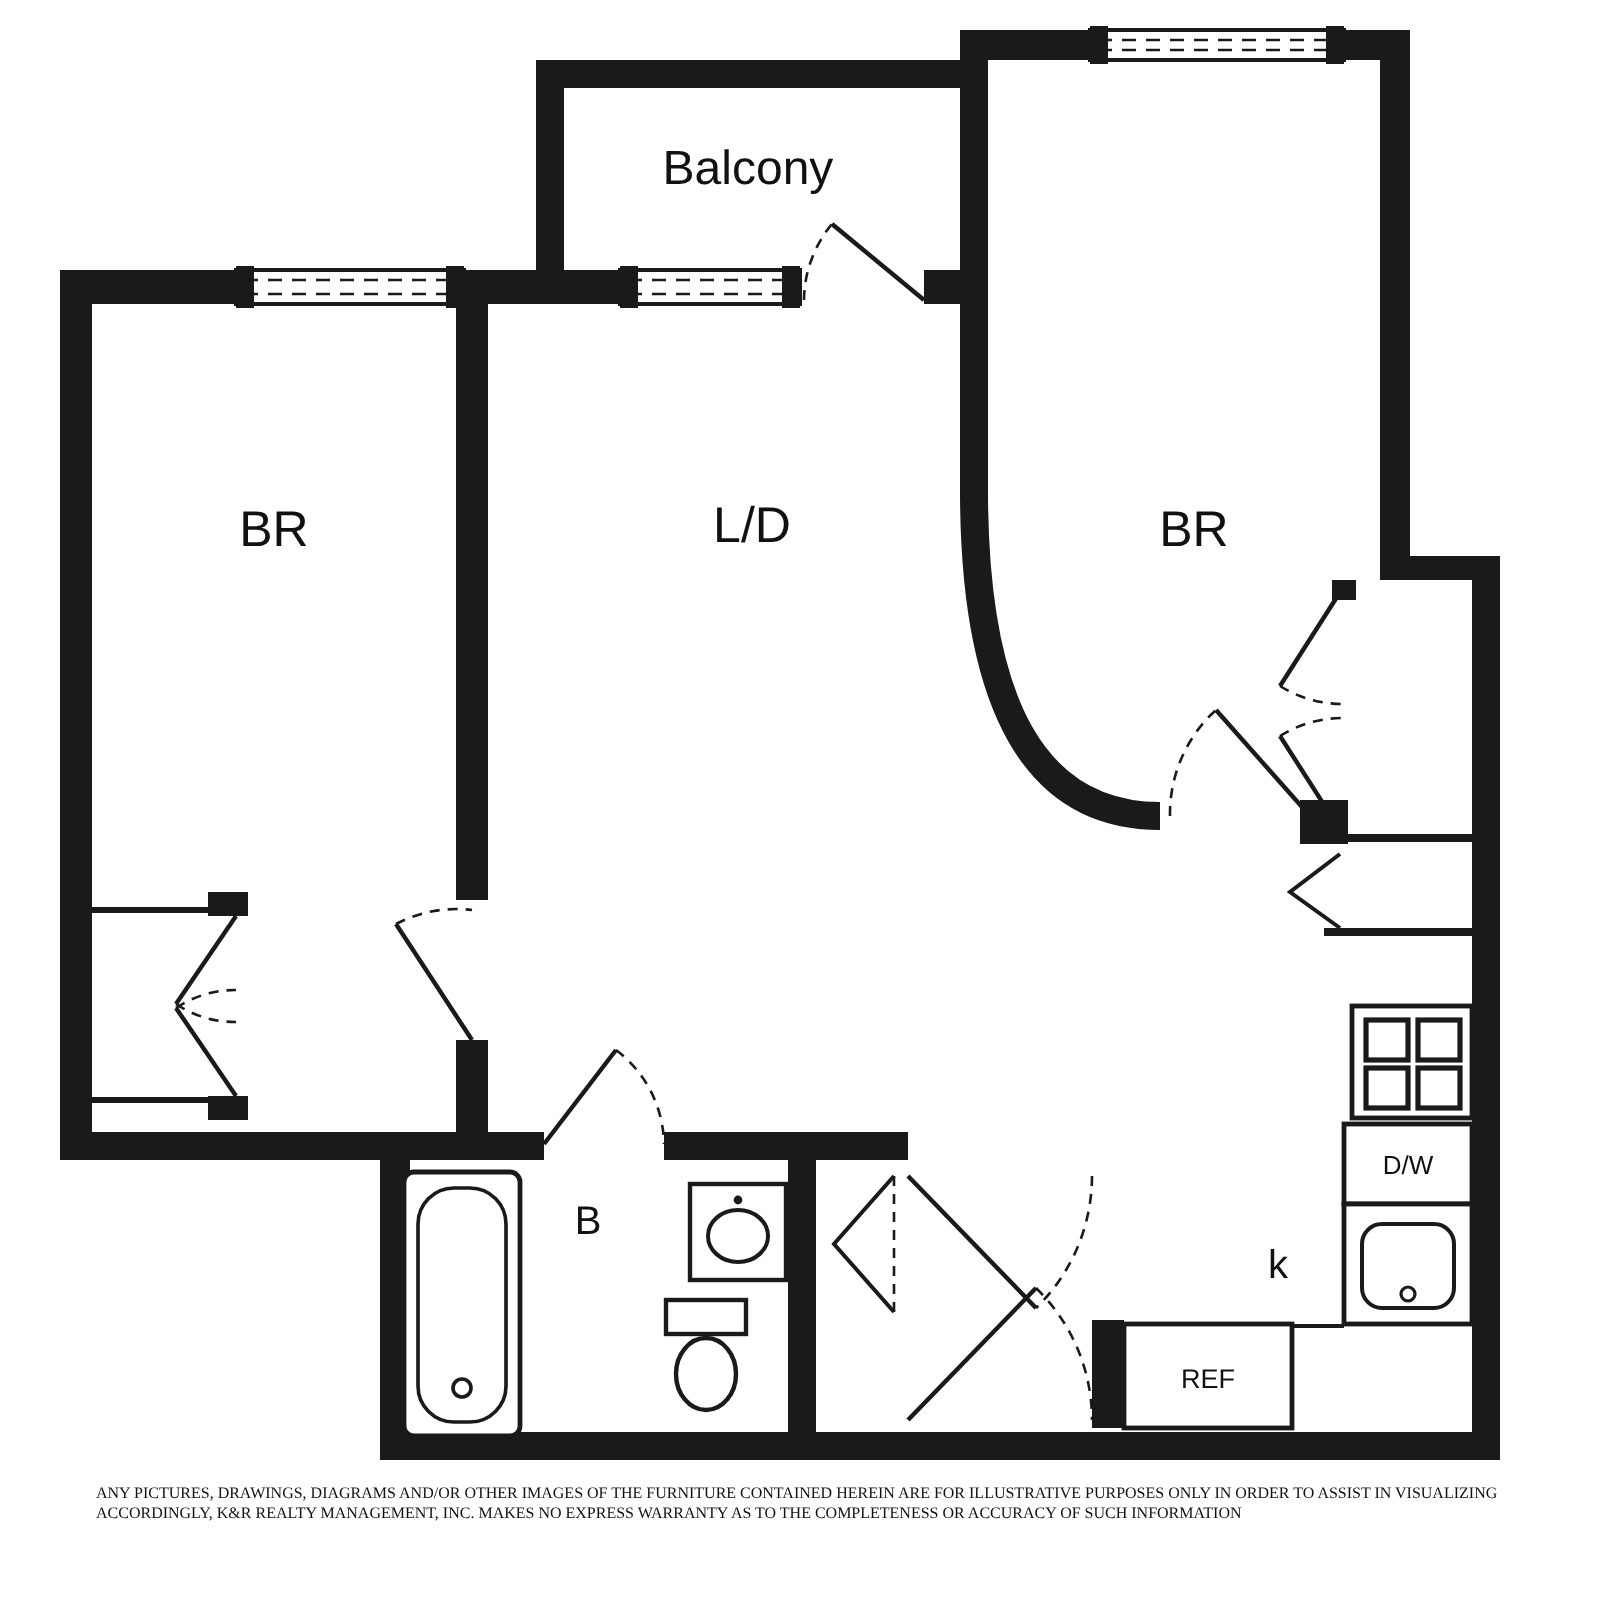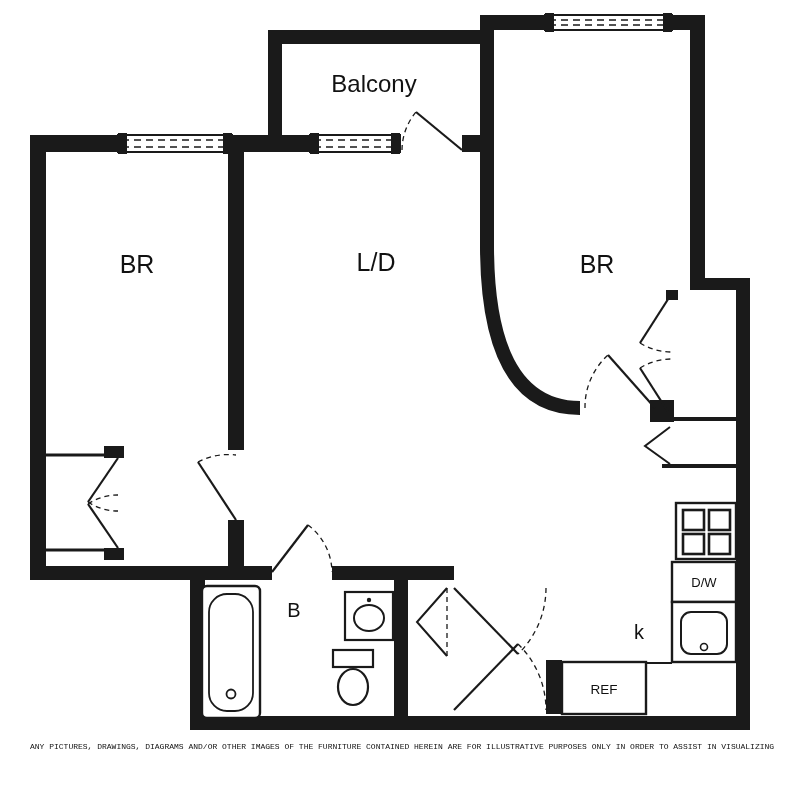--- a/index.html
+++ b/index.html
@@ -5,22 +5,22 @@
   html,body{margin:0;padding:0;background:#fff;}
   .stage{position:relative;width:800px;height:800px;background:#fff;overflow:hidden;
          font-family:"Liberation Sans",sans-serif;}
   .plan{position:absolute;left:0;top:0;}
   .room-label{fill:#111;font-family:"Liberation Sans",sans-serif;}
   .wall{fill:#1a1a1a;}
   .thinline{stroke:#1a1a1a;fill:none;}
   .leaf{stroke:#1a1a1a;stroke-width:2.2;fill:none;}
   .swing{stroke:#1a1a1a;stroke-width:1.3;fill:none;stroke-dasharray:5 4;}
   .fixture{stroke:#1a1a1a;fill:#fff;}
-  .disclaimer{position:absolute;left:30px;top:742px;width:745px;color:#111;
-              font-size:8px;line-height:10px;font-family:Liberation Mono, monospace;}
+  .disclaimer{position:absolute;left:48px;top:742px;width:745px;color:#111;
+              font-size:8px;line-height:10px;font-family:Liberation Serif, serif;}
 </style>
 </head>
 <body>
 
 <div class="stage">
   <svg class="plan" width="800" height="800" viewBox="0 0 800 800">
 
     <g class="wall">
 
       <rect x="30" y="135" width="88" height="17"></rect>
@@ -172,14 +172,15 @@
     <text x="374" y="92" text-anchor="middle" font-size="24" class="room-label">Balcony</text>
     <text x="137" y="273" text-anchor="middle" font-size="25" class="room-label">BR</text>
     <text x="376" y="271" text-anchor="middle" font-size="25" class="room-label">L/D</text>
     <text x="597" y="273" text-anchor="middle" font-size="25" class="room-label">BR</text>
     <text x="294" y="617" text-anchor="middle" font-size="20" class="room-label">B</text>
     <text x="639" y="639" text-anchor="middle" font-size="20" class="room-label">k</text>
   </svg>
 
   <div class="disclaimer">
     <div>ANY PICTURES, DRAWINGS, DIAGRAMS AND/OR OTHER IMAGES OF THE FURNITURE CONTAINED HEREIN ARE FOR ILLUSTRATIVE PURPOSES ONLY IN ORDER TO ASSIST IN VISUALIZING</div>
+    <div>ACCORDINGLY, K&amp;R REALTY MANAGEMENT, INC. MAKES NO EXPRESS WARRANTY AS TO THE COMPLETENESS OR ACCURACY OF SUCH INFORMATION</div>
   </div>
 </div>
 
 </body></html>

